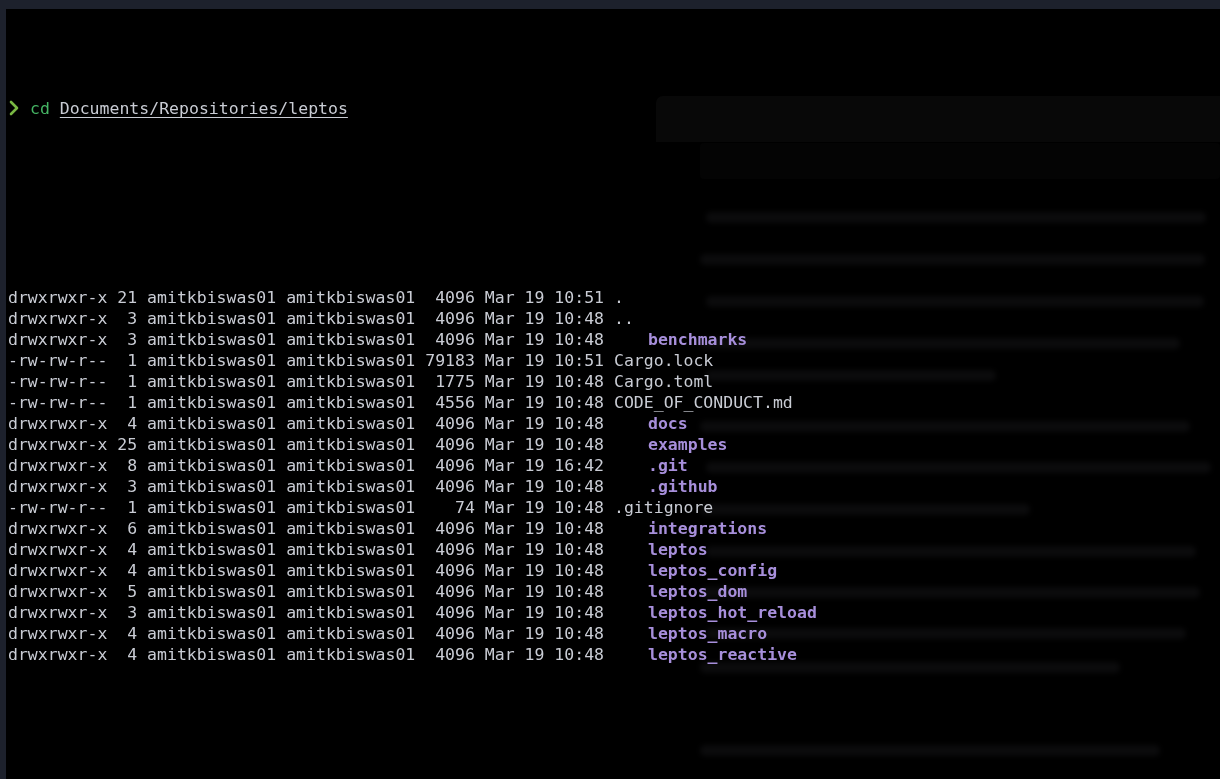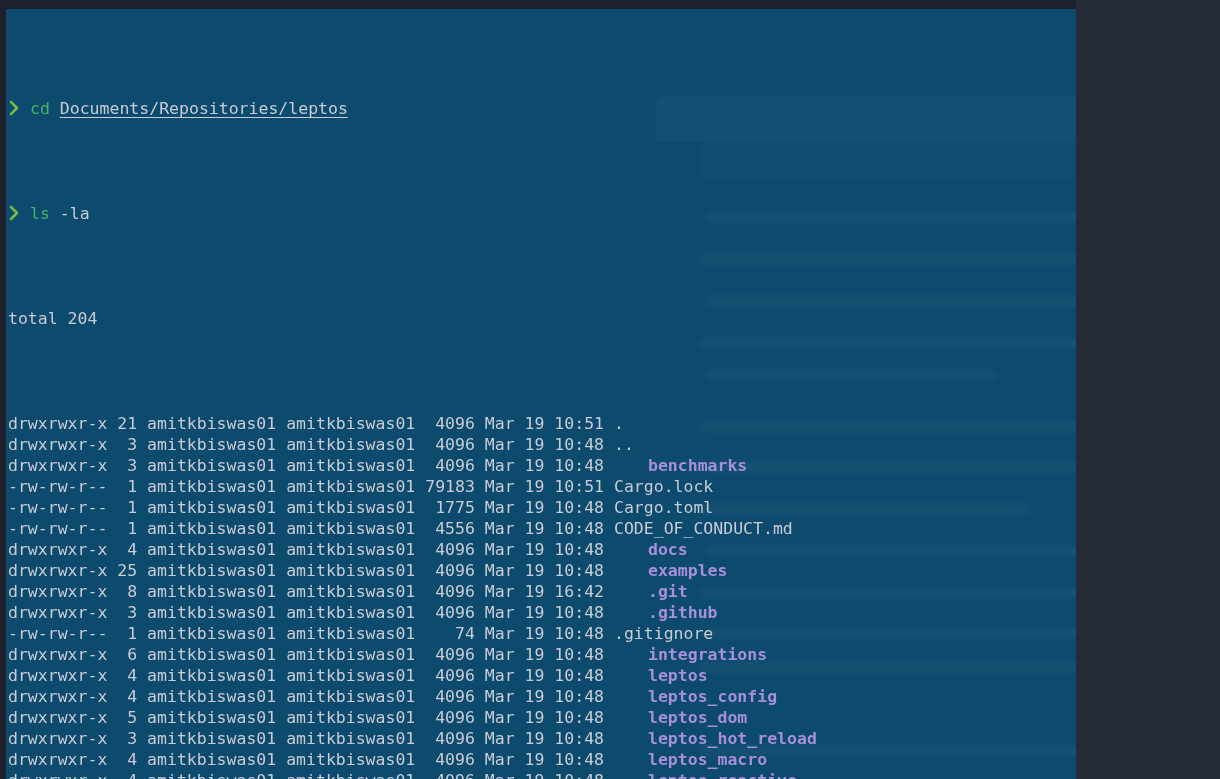--- a/index.html
+++ b/index.html
@@ -1,19 +1,19 @@
 <!DOCTYPE html>
 <html><head>
 <meta charset="utf-8">
 <style>
   * { margin:0; padding:0; box-sizing:border-box; }
   html,body { width:1220px; height:779px; overflow:hidden; }
   body { background:#262b38; font-family:"DejaVu Sans Mono", monospace; }
 
-  .terminal { position:relative; width:1076px; height:779px; background:#0c4a6e; overflow:hidden; }
+  .terminal { position:relative; width:1220px; height:779px; background:#000000; overflow:hidden; }
 
   .edge-top  { position:absolute; top:0; left:0; width:100%; height:9px;  background:#1d212c; z-index:5; }
   .edge-left { position:absolute; top:0; left:0; width:6px;  height:100%; background:#1d212c; z-index:5; }
 
   
   .bleed { position:absolute; z-index:1; pointer-events:none; }
   .bleed.block { background:rgba(255,255,255,0.032); border-radius:7px 0 0 0; }
   .bleed.block2 { background:rgba(255,255,255,0.016); border-radius:4px; }
   .bleed.line { background:rgba(198,208,226,0.055); height:11px; filter:blur(2.5px); border-radius:5px; }
 
@@ -53,26 +53,22 @@
   <div class="edge-left"></div>
 
   <div class="screen">
 
     
     <div class="row"><span class="g-arrow"><svg class="chev" width="12" height="16" viewBox="0 0 12 16">
             <polyline points="3,2 9,8 3,14" fill="none" stroke="#79b843" stroke-width="2.6" stroke-linecap="round" stroke-linejoin="round"></polyline>
           </svg></span><span class="cmd">cd</span><span> </span><span class="argu">Documents/Repositories/leptos</span></div>
 
     
-    <div class="row"><span class="g-arrow"><svg class="chev" width="12" height="16" viewBox="0 0 12 16">
-            <polyline points="3,2 9,8 3,14" fill="none" stroke="#79b843" stroke-width="2.6" stroke-linecap="round" stroke-linejoin="round"></polyline>
-          </svg></span><span class="cmd">ls</span><span> </span><span>-la</span></div>
 
     
-    <div class="row">total 204</div>
 
     
     <div id="listing"><div class="row"><span>drwxrwxr-x 21 amitkbiswas01 amitkbiswas01  4096 Mar 19 10:51 </span><span>.</span></div><div class="row"><span>drwxrwxr-x  3 amitkbiswas01 amitkbiswas01  4096 Mar 19 10:48 </span><span>..</span></div><div class="row"><span>drwxrwxr-x  3 amitkbiswas01 amitkbiswas01  4096 Mar 19 10:48 </span><span class="dir">benchmarks</span></div><div class="row"><span>-rw-rw-r--  1 amitkbiswas01 amitkbiswas01 79183 Mar 19 10:51 </span><span>Cargo.lock</span></div><div class="row"><span>-rw-rw-r--  1 amitkbiswas01 amitkbiswas01  1775 Mar 19 10:48 </span><span>Cargo.toml</span></div><div class="row"><span>-rw-rw-r--  1 amitkbiswas01 amitkbiswas01  4556 Mar 19 10:48 </span><span>CODE_OF_CONDUCT.md</span></div><div class="row"><span>drwxrwxr-x  4 amitkbiswas01 amitkbiswas01  4096 Mar 19 10:48 </span><span class="dir">docs</span></div><div class="row"><span>drwxrwxr-x 25 amitkbiswas01 amitkbiswas01  4096 Mar 19 10:48 </span><span class="dir">examples</span></div><div class="row"><span>drwxrwxr-x  8 amitkbiswas01 amitkbiswas01  4096 Mar 19 16:42 </span><span class="dir">.git</span></div><div class="row"><span>drwxrwxr-x  3 amitkbiswas01 amitkbiswas01  4096 Mar 19 10:48 </span><span class="dir">.github</span></div><div class="row"><span>-rw-rw-r--  1 amitkbiswas01 amitkbiswas01    74 Mar 19 10:48 </span><span>.gitignore</span></div><div class="row"><span>drwxrwxr-x  6 amitkbiswas01 amitkbiswas01  4096 Mar 19 10:48 </span><span class="dir">integrations</span></div><div class="row"><span>drwxrwxr-x  4 amitkbiswas01 amitkbiswas01  4096 Mar 19 10:48 </span><span class="dir">leptos</span></div><div class="row"><span>drwxrwxr-x  4 amitkbiswas01 amitkbiswas01  4096 Mar 19 10:48 </span><span class="dir">leptos_config</span></div><div class="row"><span>drwxrwxr-x  5 amitkbiswas01 amitkbiswas01  4096 Mar 19 10:48 </span><span class="dir">leptos_dom</span></div><div class="row"><span>drwxrwxr-x  3 amitkbiswas01 amitkbiswas01  4096 Mar 19 10:48 </span><span class="dir">leptos_hot_reload</span></div><div class="row"><span>drwxrwxr-x  4 amitkbiswas01 amitkbiswas01  4096 Mar 19 10:48 </span><span class="dir">leptos_macro</span></div><div class="row"><span>drwxrwxr-x  4 amitkbiswas01 amitkbiswas01  4096 Mar 19 10:48 </span><span class="dir">leptos_reactive</span></div></div>
 
     
     
 
     
     
 

